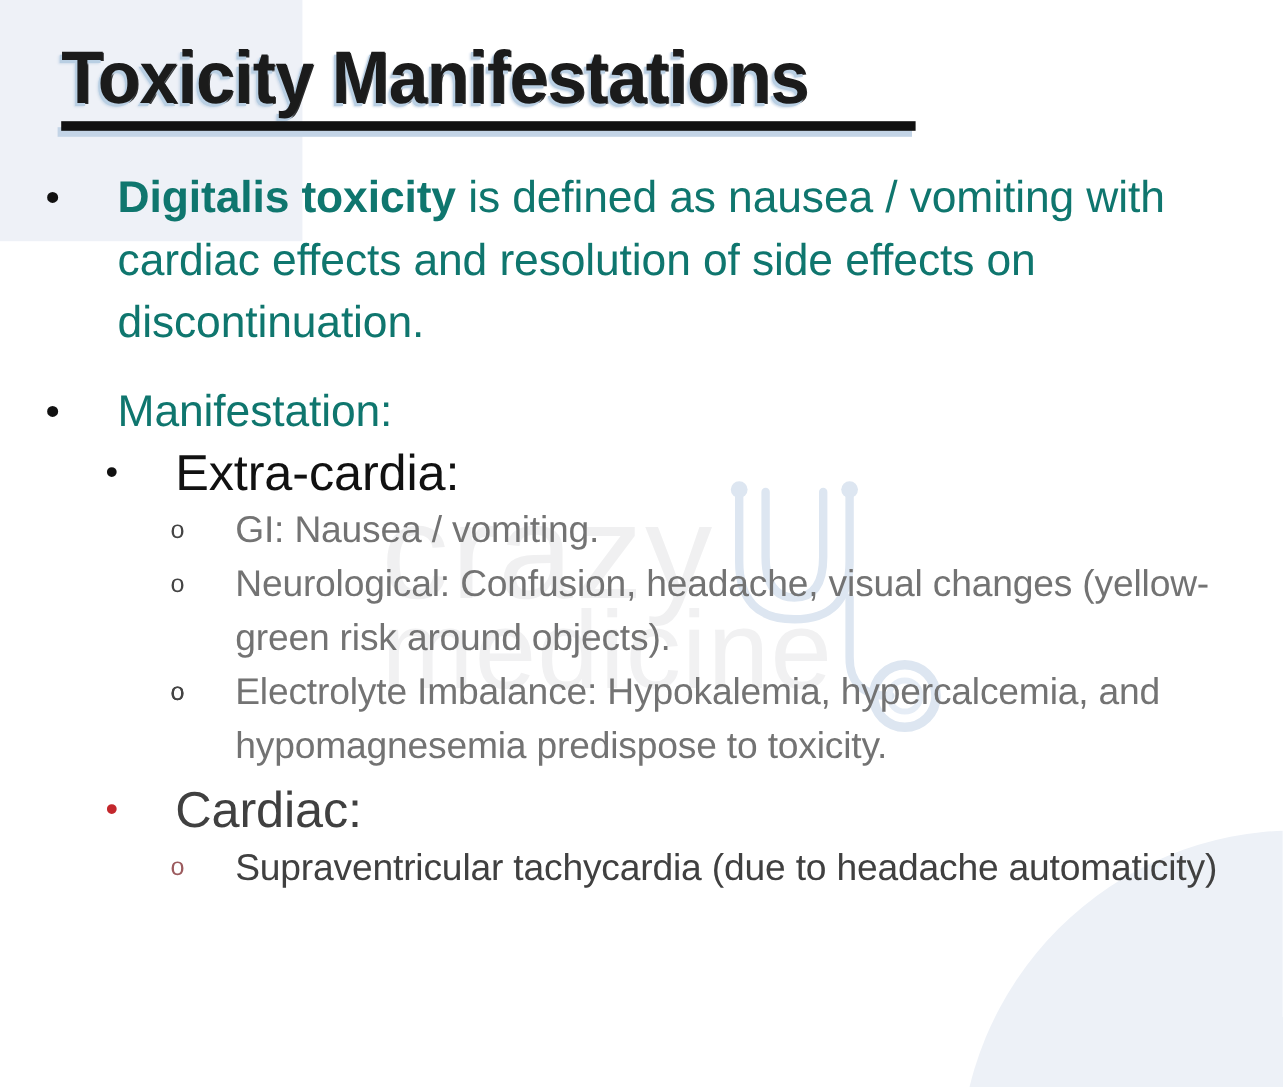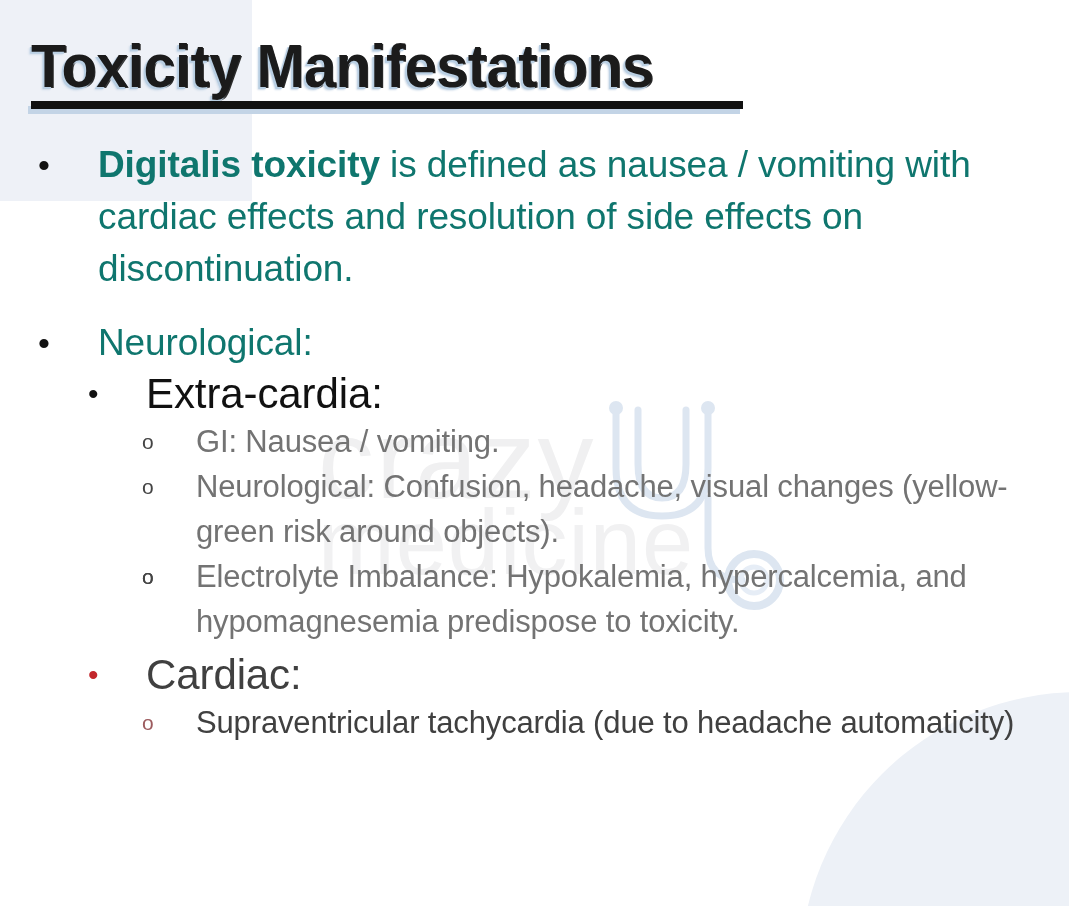--- a/index.html
+++ b/index.html
@@ -62,21 +62,21 @@
   }
   .wm-steth {
     position: absolute;
     left: 258px; top: -6px;
     width: 230px; height: 220px;
   }
 
   
   .title-block {
     position: absolute;
-    left: 31px; top: 33px;
+    left: 51px; top: 33px;
     width: 900px;
   }
   .title-text {
     font-family: "Liberation Sans Narrow", "Liberation Sans", sans-serif;
     font-size: 62px;
     font-weight: bold;
     color: #1b1b1b;
     letter-spacing: -0.5px;
     line-height: 1.05;
     transform: scaleX(0.93);
@@ -189,21 +189,21 @@
 
     <div class="bullet-row lvl1">
       <span class="bullet-mark">•</span>
       <span class="bullet-body"><span class="strong">Digitalis toxicity</span><span> is defined as nausea / vomiting with cardiac effects and resolution of side effects on discontinuation.</span></span>
     </div>
 
     <div class="spacer-sm"></div>
 
     <div class="bullet-row lvl1">
       <span class="bullet-mark">•</span>
-      <span class="bullet-body">Neurological:</span>
+      <span class="bullet-body">Manifestation:</span>
     </div>
 
     <div class="bullet-row lvl2">
       <span class="bullet-mark">•</span>
       <span class="bullet-body">Extra-cardia:</span>
     </div>
 
     <div class="bullet-row lvl3">
       <span class="bullet-mark">o</span>
       <span class="bullet-body">GI: Nausea / vomiting.</span>

